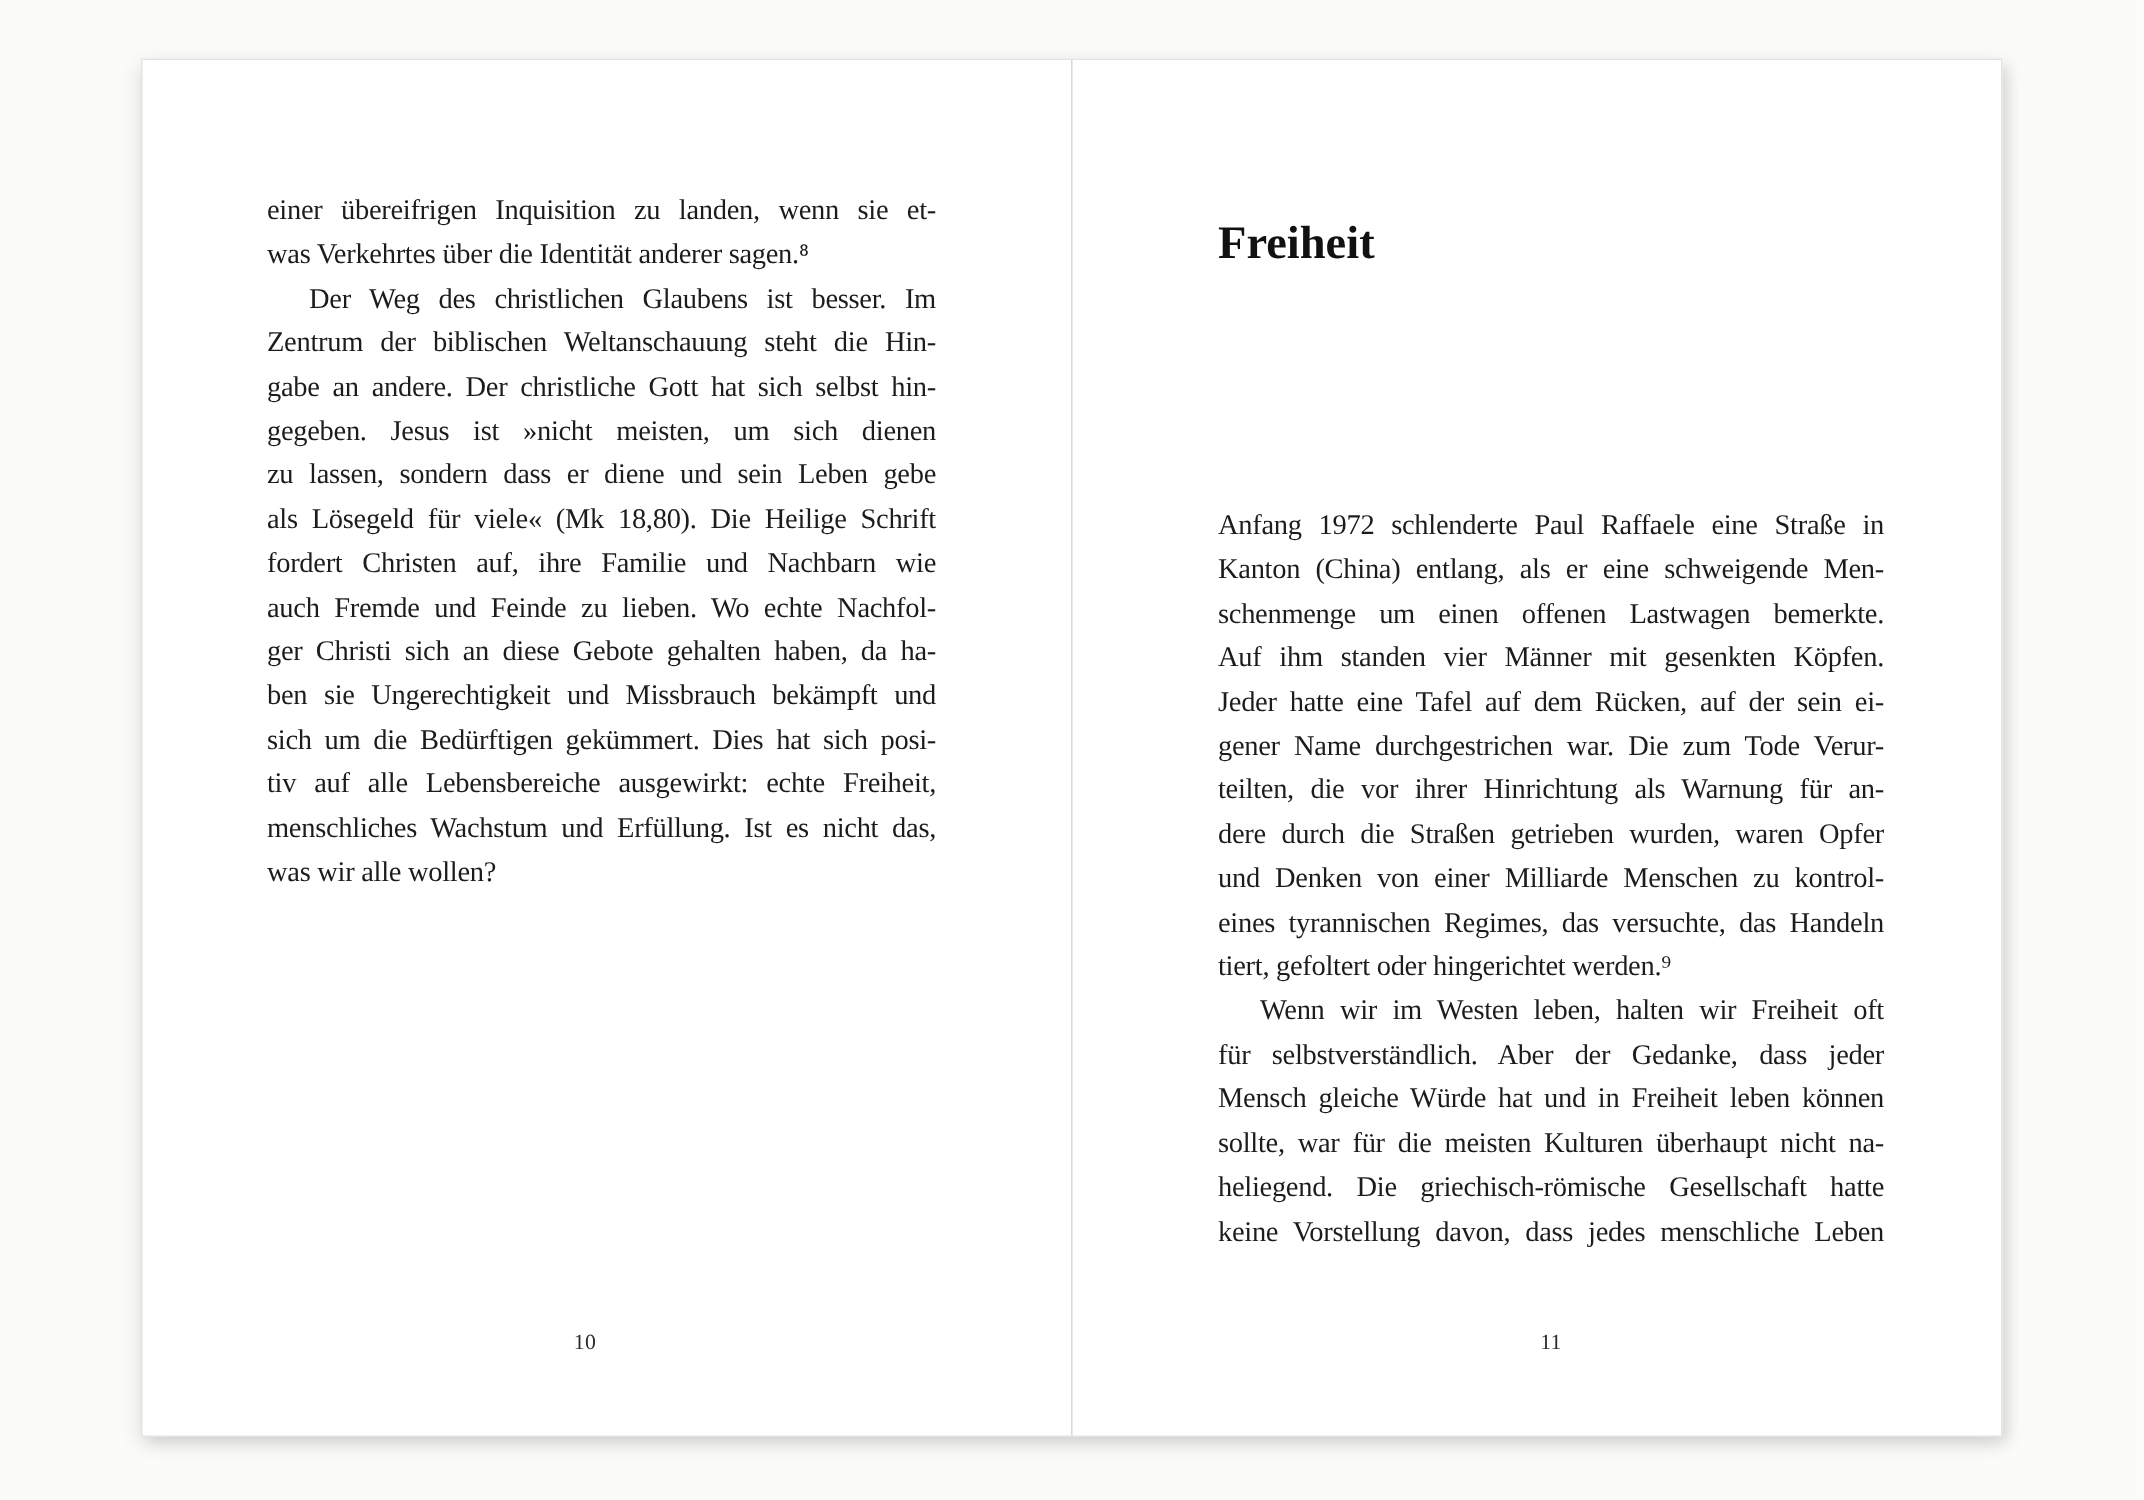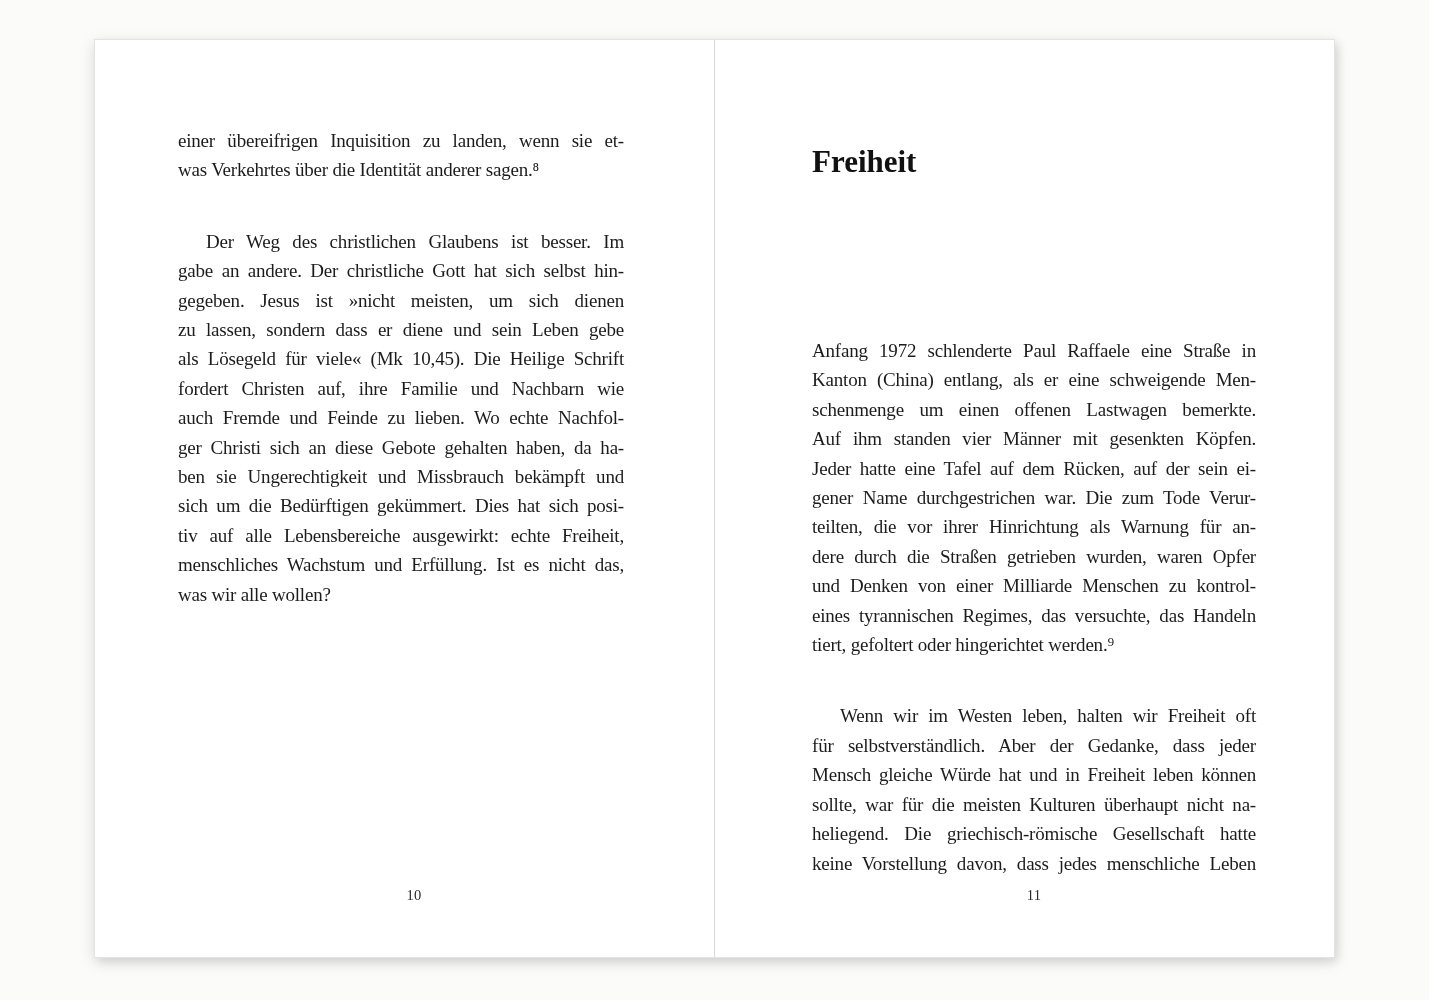--- a/index.html
+++ b/index.html
@@ -42,56 +42,57 @@
     color:var(--text-color);
   }
   .tb-left{left:83px;top:86px;width:446px;}
   .tb-right{left:97px;top:296px;width:444px;}
   .line{
     text-align:justify;
     text-align-last:justify;
     white-space:normal;
   }
   .line.last{text-align-last:left;}
-  .line.indent{text-indent:28px;margin-top:42px;}
+  .line.indent{text-indent:28px;}
   .heading{
     position:absolute;
     left:97px;top:104px;
     font-size:31px;
     line-height:36px;
     font-weight:700;
     letter-spacing:0;
     color:#111111;
   }
   .pagenum{
     position:absolute;
     top:845px;
     text-align:center;
     font-size:14.5px;
     line-height:20px;
     letter-spacing:0.2px;
     color:var(--pagenum-color);
   }
-  .pn-left{left:96px;width:446px;}
+  .pn-left{left:72px;width:446px;}
   .pn-right{left:97px;width:444px;}
 </style>
 </head>
 <body>
 
 <div class="book">
 
   <section class="page page-left">
     <div class="textblock tb-left">
         <div class="line">einer übereifrigen Inquisition zu landen, wenn sie et-</div>
         <div class="line last">was Verkehrtes über die Identität anderer sagen.⁸</div>
         <div class="line indent">Der Weg des christlichen Glaubens ist besser. Im</div>
+        <div class="line">Zentrum der biblischen Weltanschauung steht die Hin-</div>
         <div class="line">gabe an andere. Der christliche Gott hat sich selbst hin-</div>
         <div class="line">gegeben. Jesus ist »nicht meisten, um sich dienen</div>
         <div class="line">zu lassen, sondern dass er diene und sein Leben gebe</div>
-        <div class="line">als Lösegeld für viele« (Mk 10,45). Die Heilige Schrift</div>
+        <div class="line">als Lösegeld für viele« (Mk 18,80). Die Heilige Schrift</div>
         <div class="line">fordert Christen auf, ihre Familie und Nachbarn wie</div>
         <div class="line">auch Fremde und Feinde zu lieben. Wo echte Nachfol-</div>
         <div class="line">ger Christi sich an diese Gebote gehalten haben, da ha-</div>
         <div class="line">ben sie Ungerechtigkeit und Missbrauch bekämpft und</div>
         <div class="line">sich um die Bedürftigen gekümmert. Dies hat sich posi-</div>
         <div class="line">tiv auf alle Lebensbereiche ausgewirkt: echte Freiheit,</div>
         <div class="line">menschliches Wachstum und Erfüllung. Ist es nicht das,</div>
         <div class="line last">was wir alle wollen?</div>
       </div>
     <div class="pagenum pn-left">10</div>

